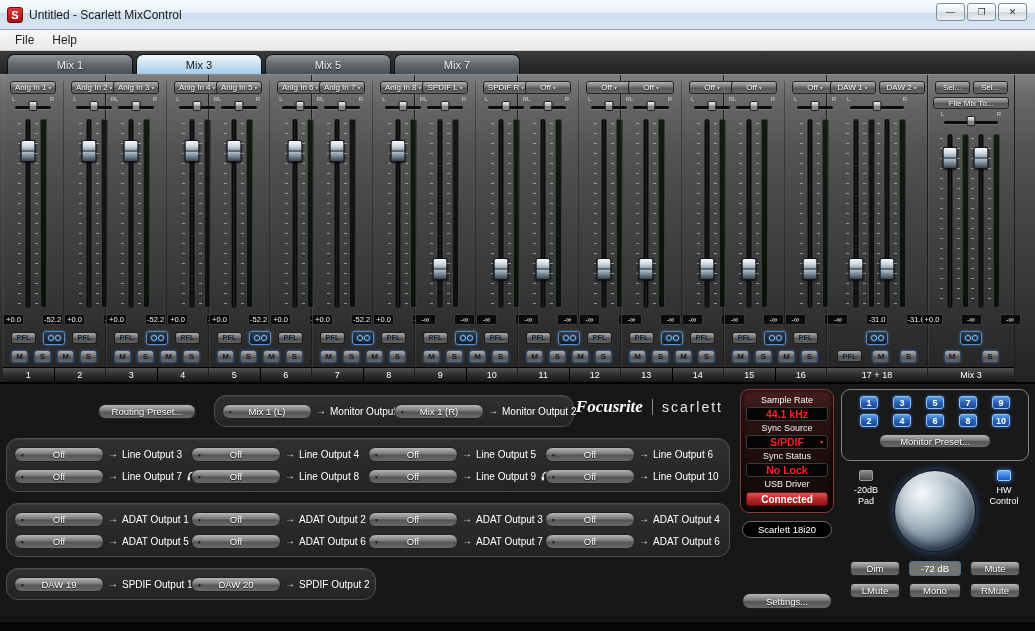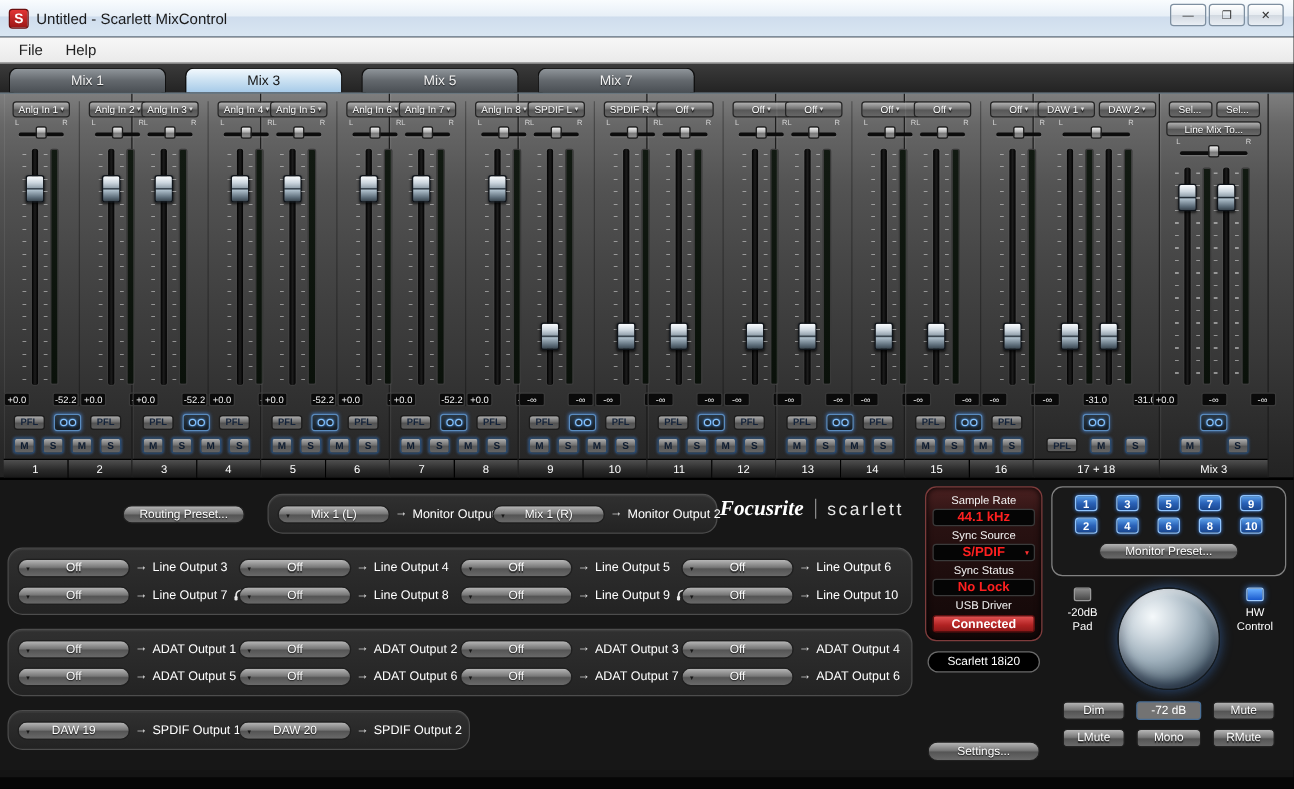--- a/index.html
+++ b/index.html
@@ -18,21 +18,21 @@
   .win-btn { width:29px; height:18px; background:linear-gradient(#ffffff,#e8edf2 48%,#d2d9e1 52%,#e9eef4);
     border:1px solid #7e8fa0; border-radius:3px; font-size:9px; color:#333; display:flex; align-items:center; justify-content:center; }
 
   
   .menubar { height:21px; background:linear-gradient(#f7f7f7,#eaeaea); border-bottom:1px solid #cccccc;
     display:flex; align-items:center; padding-left:6px; }
   .menu-item { font-size:12px; color:#222; padding:2px 9px; }
 
   
   .tab-bar { height:23px; background:linear-gradient(#3b3b3b,#232323); display:flex; align-items:flex-end;
-    padding-left:7px; gap:15px; }
+    padding-left:7px; gap:3px; }
   .tab { width:126px; height:20px; border-radius:7px 7px 0 0; border:1px solid #101010; border-bottom:none;
     background:linear-gradient(#90969b,#63686d 50%,#4a4f54); color:#f1f1f1; font-size:11px;
     display:flex; align-items:center; justify-content:center; text-shadow:0 1px 1px rgba(0,0,0,.7); }
   .tab.active { background:linear-gradient(#f3f9fd,#cee3f3 45%,#a6cae8); color:#161616; text-shadow:none; }
 
   
   .mixer { height:308px; border-top:1px solid #7e8e9a;
     background:linear-gradient(180deg,#7e7e7e 0%,#676767 8%,#535353 24%,#454545 45%,#383838 68%,#2b2b2b 88%,#232323 100%);
     display:flex; padding:0 3px; }
   .pair { width:103px; flex:none; display:flex; flex-direction:column; padding-top:6px;
@@ -801,21 +801,21 @@
 </div>
         <div class="pair mix-strip">
   <div class="name-row">
     <div class="name-btn sel">
               <span>Sel...</span>
             </div>
     <div class="name-btn sel">
               <span>Sel...</span>
             </div>
   </div>
-  <div class="copy-btn">Line Mix To...</div>
+  <div class="copy-btn">File Mix To...</div>
   <div class="pan wide">
     <span class="pan-letter pl">L</span>
     <span class="pan-letter pr">R</span>
     <div class="pan-track"></div>
     <div class="pan-handle"></div>
   </div>
   <div class="fader-zone">
             <div class="fader">
     <div class="fader-track"></div>
     <div class="fader-cap" style="top:10%;margin-top:-2.2px"></div>

